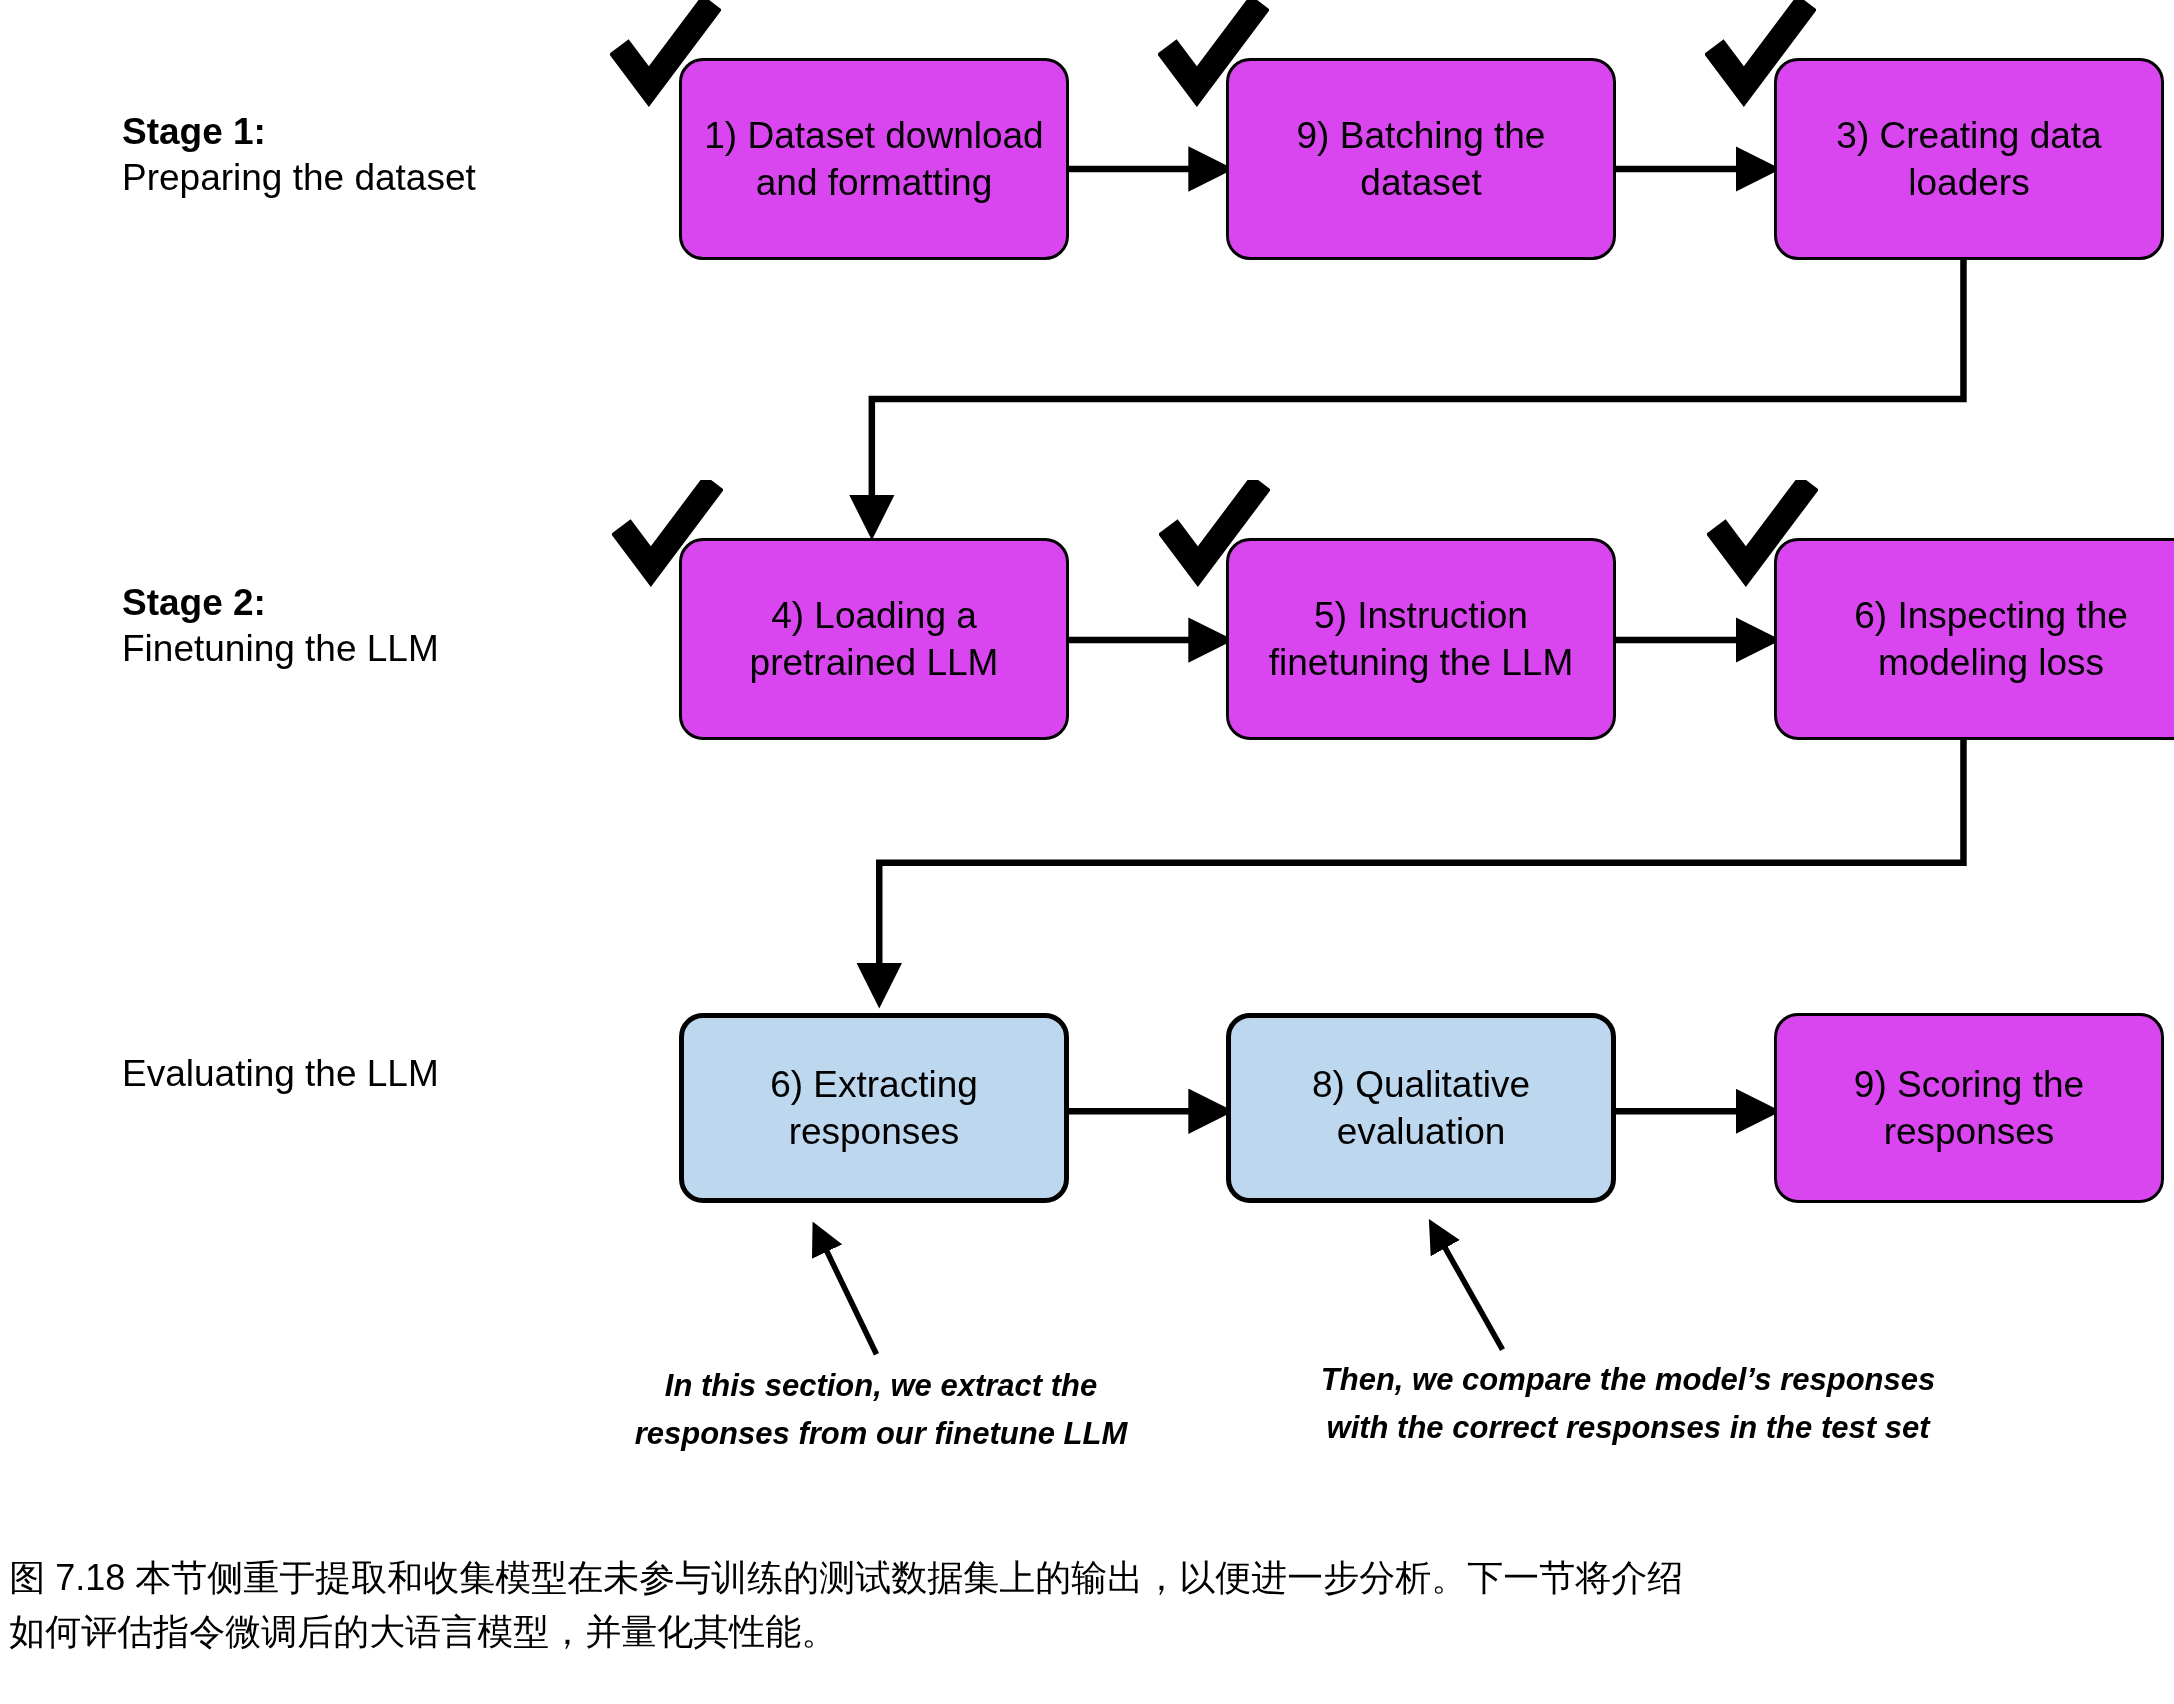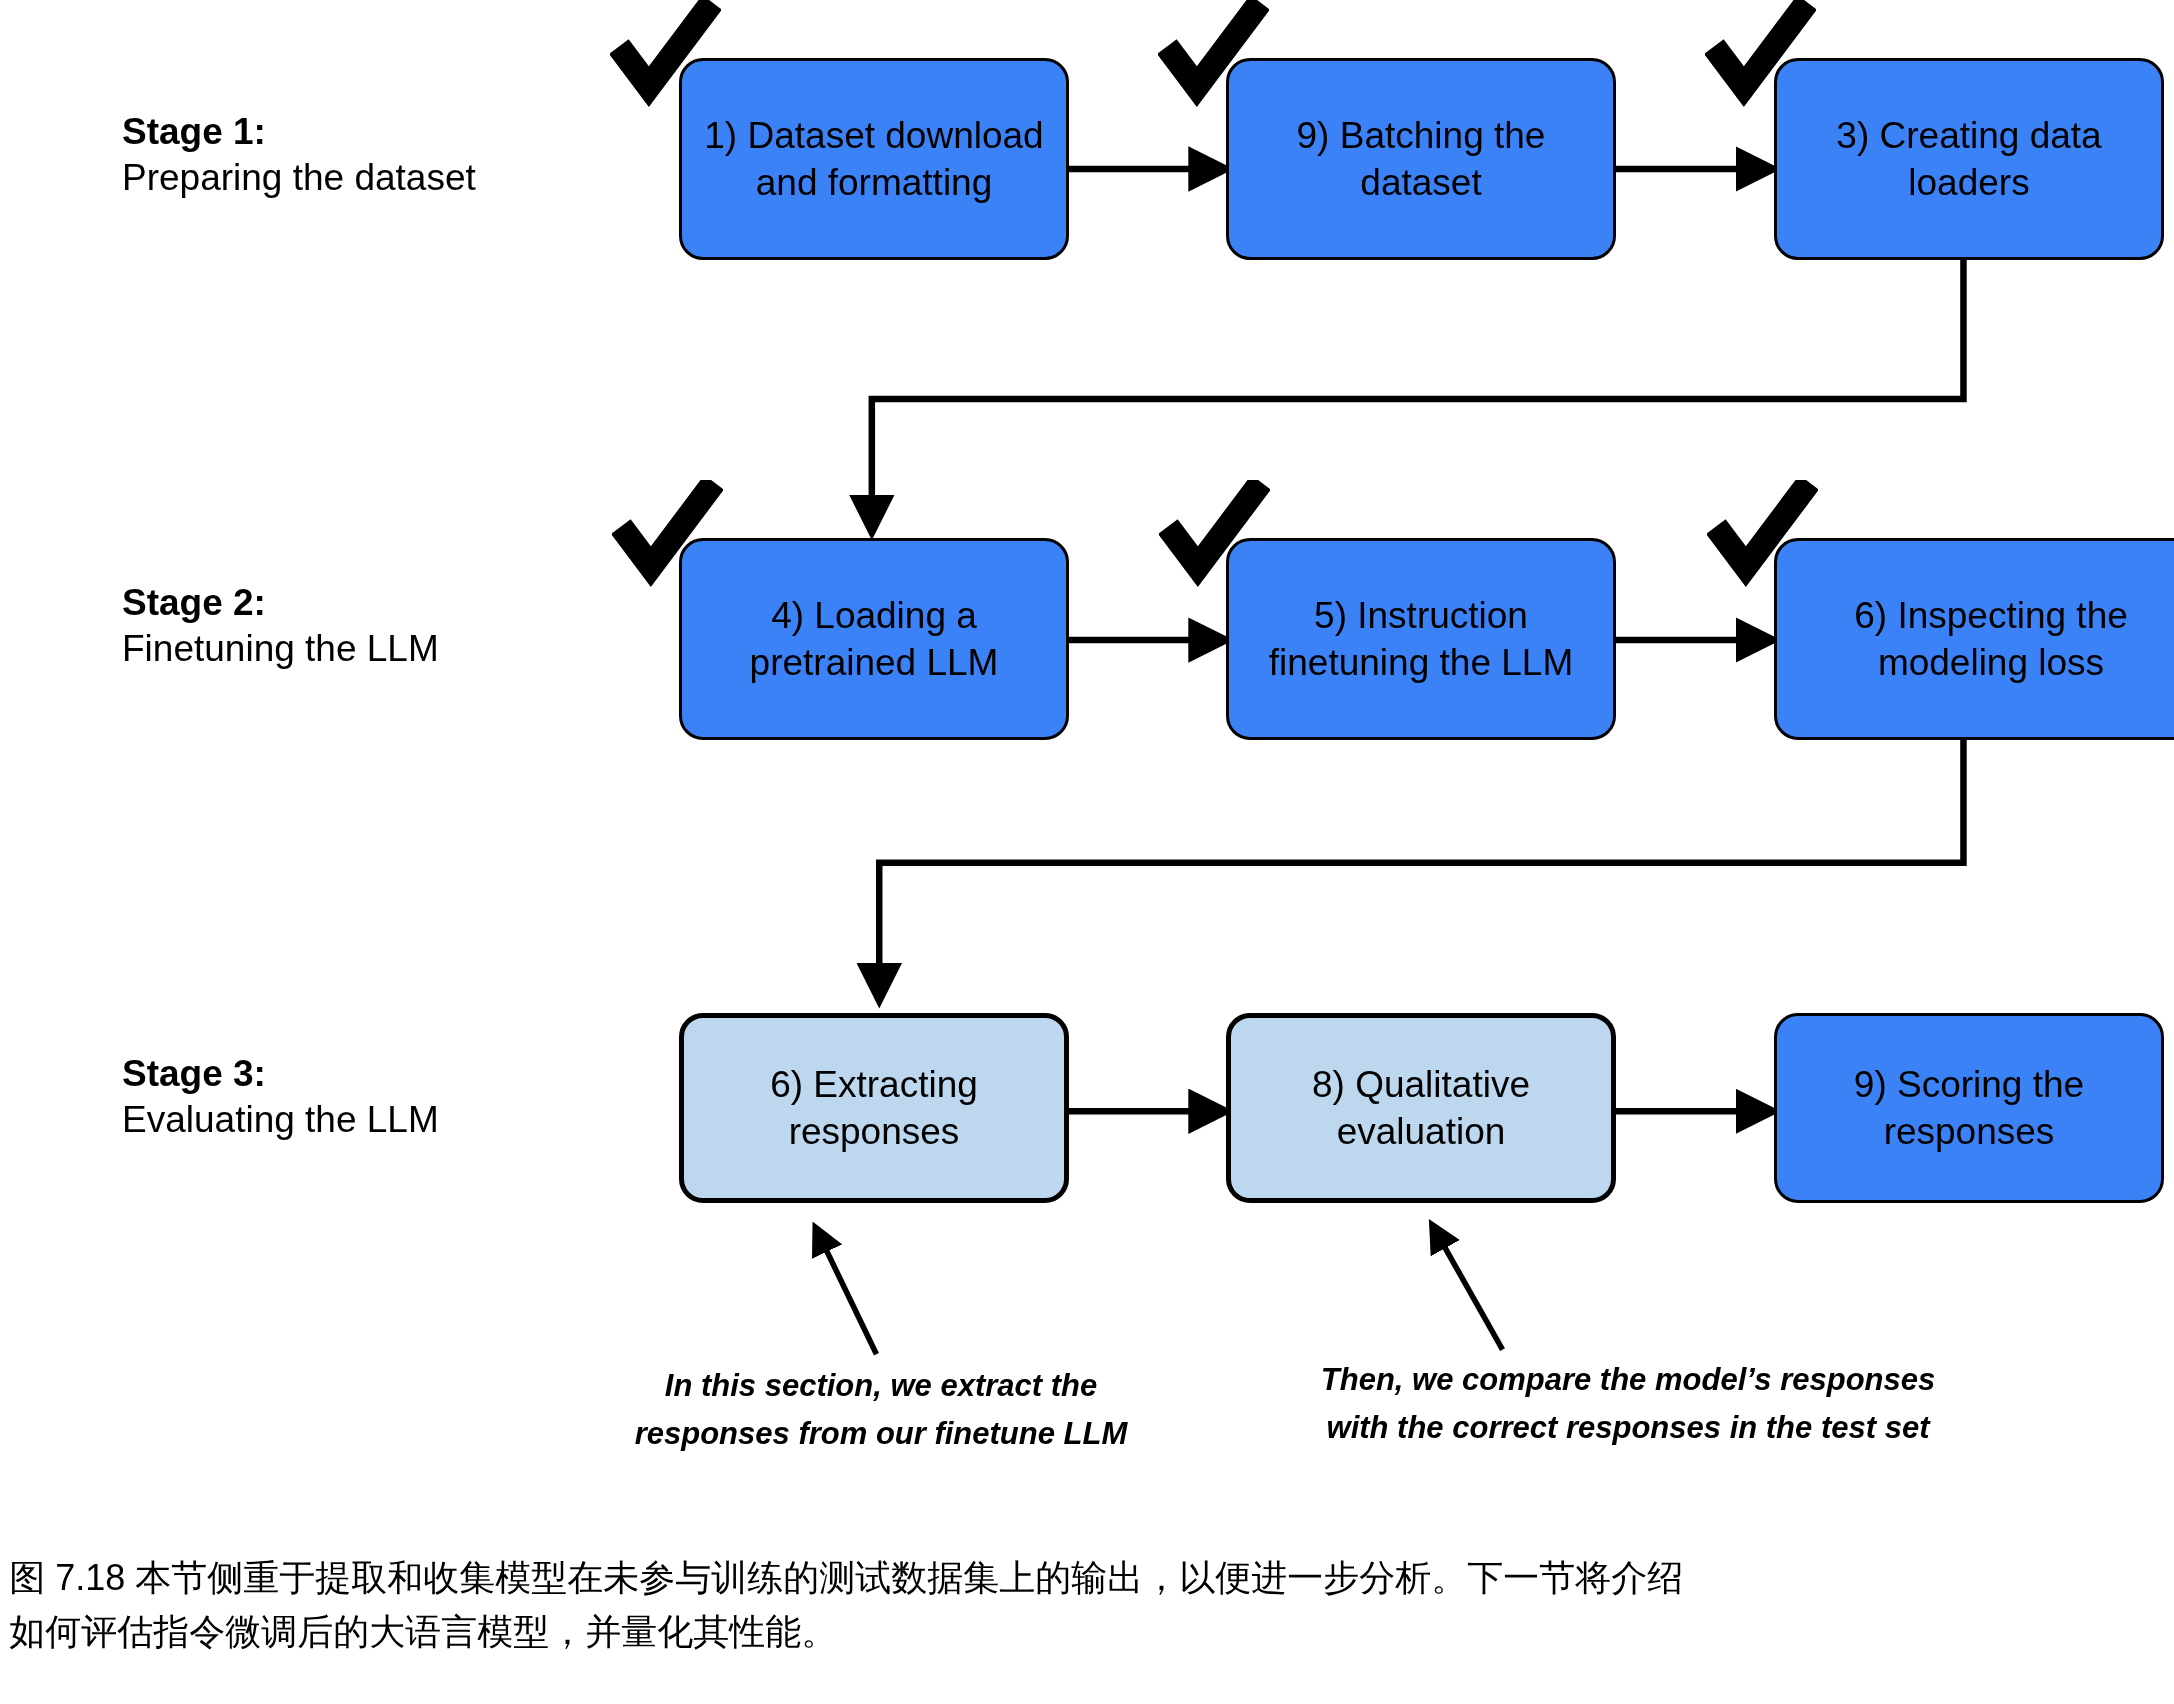--- a/index.html
+++ b/index.html
@@ -51,21 +51,21 @@
     line-height: 1.25;
     white-space: nowrap;
   }
 
   
   .node {
     position: absolute;
     box-sizing: border-box;
     border: 3.7px solid #000000;
     border-radius: 24px;
-    background: #3b82f6;
+    background: #d946ef;
     display: flex;
     align-items: center;
     justify-content: center;
     text-align: center;
     font-size: 37px;
     line-height: 1.28;
     padding: 5.6px 13px;
   }
   .node.highlight {
     background: #bdd7ee;
@@ -136,21 +136,20 @@
     <div class="stage-title">Stage 1:</div>
     <div class="stage-sub">Preparing the dataset</div>
   </div>
 
   <div class="stage-label" style="left:122px; top:580px;">
     <div class="stage-title">Stage 2:</div>
     <div class="stage-sub">Finetuning the LLM</div>
   </div>
 
   <div class="stage-label" style="left:122px; top:1051px;">
-    <div class="stage-title">Stage 3:</div>
     <div class="stage-sub">Evaluating the LLM</div>
   </div>
 
   <div class="node" style="left:679px; top:58px; width:390px; height:202px;">
     <span>1) Dataset download and formatting</span>
   </div>
 
   <div class="node" style="left:1226px; top:58px; width:390px; height:202px;">
     <span>9) Batching the dataset</span>
   </div>

